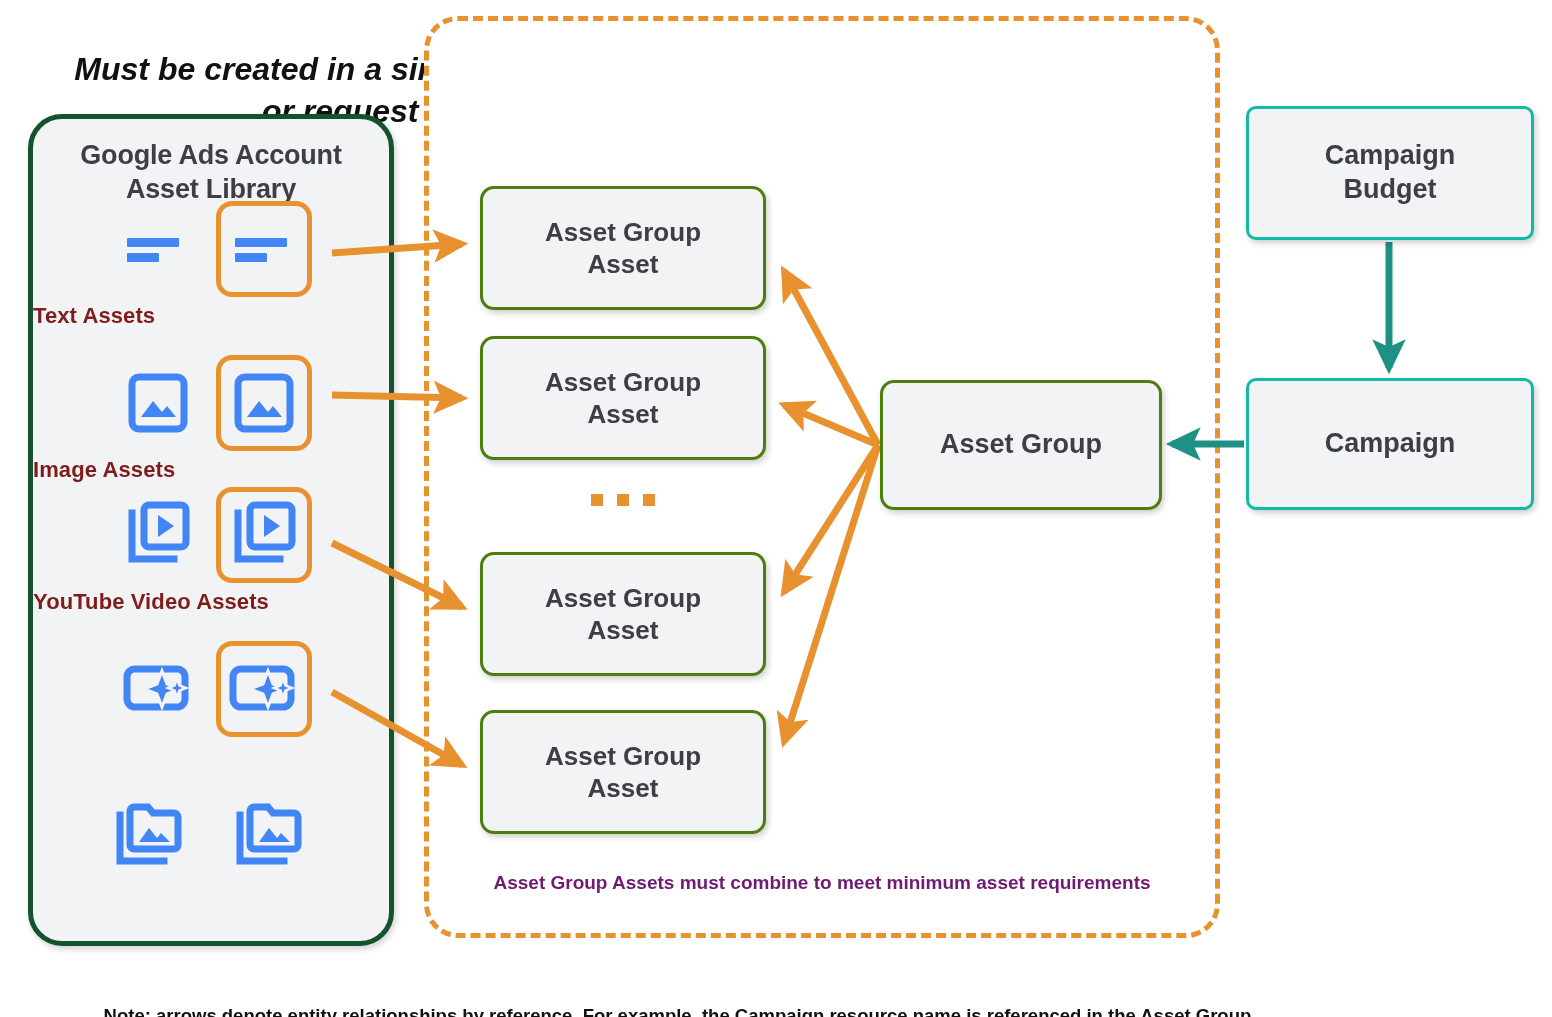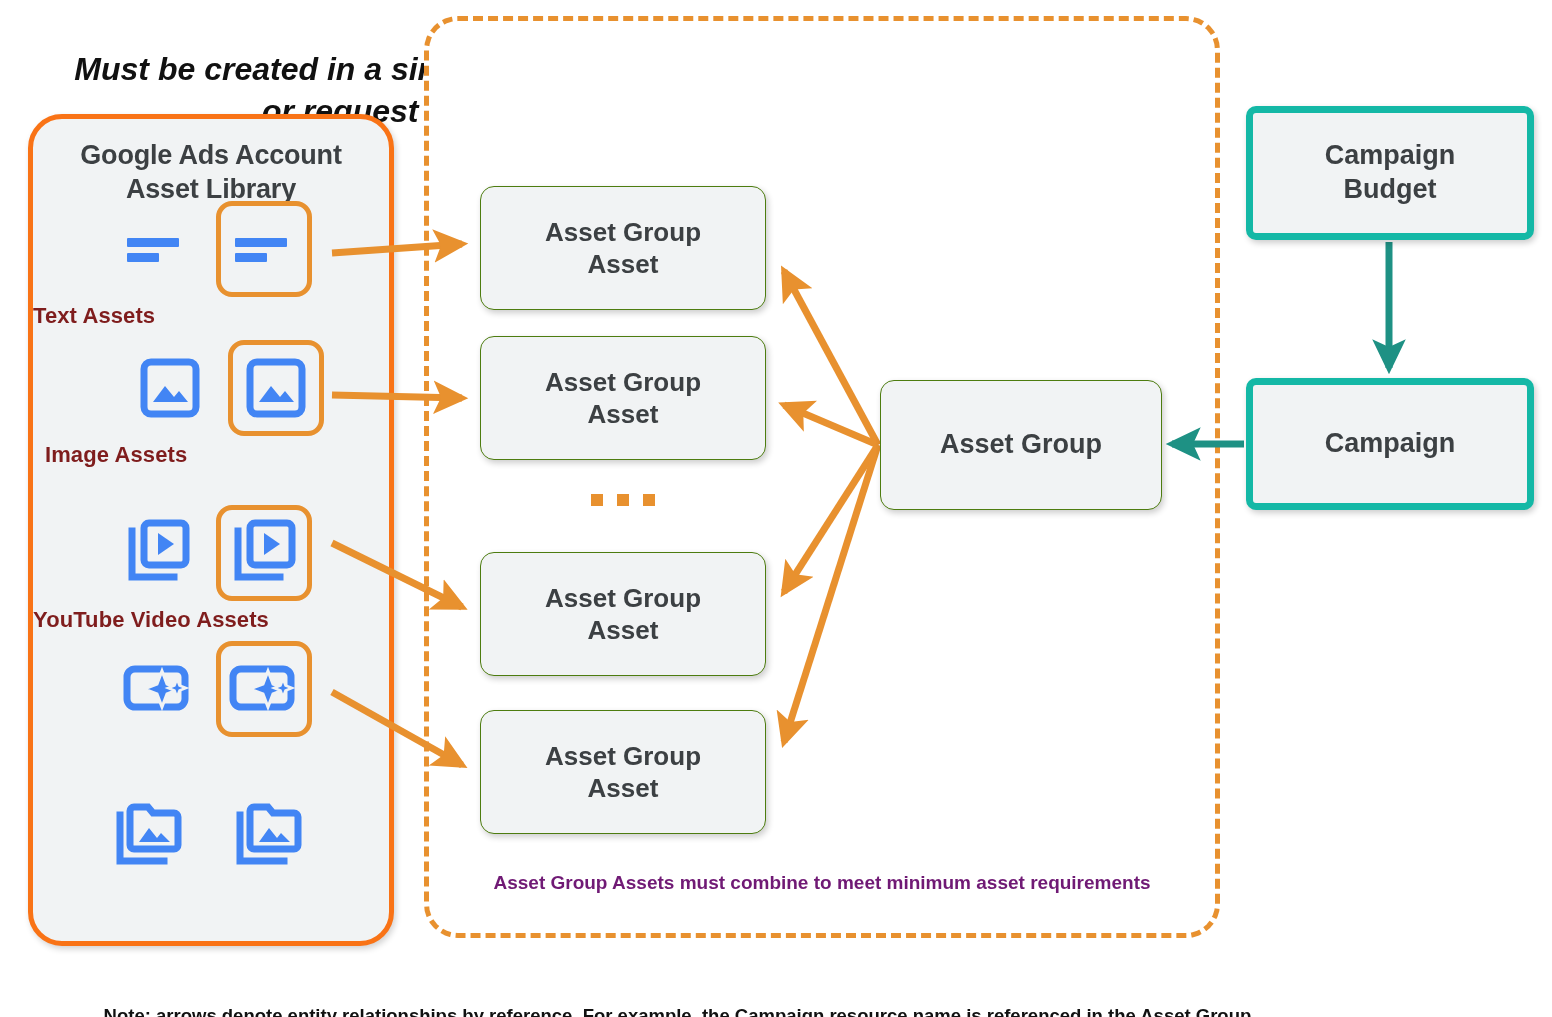--- a/index.html
+++ b/index.html
@@ -9,21 +9,21 @@
     -webkit-font-smoothing:antialiased;
   }
   #stage{position:absolute;left:0;top:0;width:1552px;height:1017px;}
 
   
   #arrows{position:absolute;left:0;top:0;width:1552px;height:1017px;z-index:5;pointer-events:none;}
 
   
   #asset-library{
     position:absolute;left:28px;top:114px;width:356px;height:822px;
-    background:#f1f3f4;border:5px solid #f97316;border-radius:34px;
+    background:#f1f3f4;border:5px solid #14532d;border-radius:34px;
     box-shadow:2px 3px 6px rgba(0,0,0,.18);
     z-index:3;
   }
   #library-title{
     position:absolute;left:0;top:20px;width:100%;
     text-align:center;color:#3c4043;font-size:27px;font-weight:bold;
     line-height:1.25;letter-spacing:-.2px;
   }
 
   .asset-row{position:absolute;left:0;width:100%;}
@@ -51,22 +51,22 @@
   }
 
   
   .node{
     position:absolute;background:#f1f3f4;box-sizing:border-box;
     display:flex;align-items:center;justify-content:center;text-align:center;
     color:#3c4043;font-weight:bold;line-height:1.25;
     box-shadow:2px 3px 6px rgba(0,0,0,.2);
     z-index:6;
   }
-  .node.orange{border:1px solid #4d7c0f;border-radius:14px;}
-  .node.teal{border:7px solid #14b8a6;border-radius:10px;}
+  .node.orange{border:3px solid #4d7c0f;border-radius:14px;}
+  .node.teal{border:3px solid #14b8a6;border-radius:10px;}
 
   .aga{left:480px;width:286px;height:124px;font-size:26px;}
   #aga-1{top:186px;}
   #aga-2{top:336px;}
   #aga-3{top:552px;}
   #aga-4{top:710px;}
 
   #asset-group{left:880px;top:380px;width:282px;height:130px;font-size:27px;}
   #campaign-budget{left:1246px;top:106px;width:288px;height:134px;font-size:27px;}
   #campaign{left:1246px;top:378px;width:288px;height:132px;font-size:27px;}
@@ -106,39 +106,39 @@
         <div class="icon-slot boxed">
           <svg width="70" height="50" viewBox="0 0 70 50">
             <rect x="6" y="14" width="52" height="9" rx="1" fill="#4285f4"></rect>
             <rect x="6" y="29" width="32" height="9" rx="1" fill="#4285f4"></rect>
           </svg>
         </div>
       </div>
       <div class="asset-caption">Text Assets</div>
     </div>
 
-    <div class="asset-row" style="top:221px;padding-left:12px;">
+    <div class="asset-row" style="top:236px;">
       <div class="icon-pair">
         <div class="icon-slot">
           <svg width="64" height="64" viewBox="0 0 64 64">
             <rect x="6" y="6" width="52" height="52" rx="7" fill="none" stroke="#4285f4" stroke-width="7"></rect>
             <path d="M15 46 L27 30 L36 41 L41 35 L50 46 Z" fill="#4285f4"></path>
           </svg>
         </div>
         <div class="icon-slot boxed">
           <svg width="64" height="64" viewBox="0 0 64 64">
             <rect x="6" y="6" width="52" height="52" rx="7" fill="none" stroke="#4285f4" stroke-width="7"></rect>
             <path d="M15 46 L27 30 L36 41 L41 35 L50 46 Z" fill="#4285f4"></path>
           </svg>
         </div>
       </div>
       <div class="asset-caption">Image Assets</div>
     </div>
 
-    <div class="asset-row" style="top:386px;">
+    <div class="asset-row" style="top:368px;">
       <div class="icon-pair">
         <div class="icon-slot">
           <svg width="68" height="68" viewBox="0 0 68 68">
             <path d="M8 12 L8 58 L50 58" fill="none" stroke="#4285f4" stroke-width="7" stroke-linecap="square"></path>
             <rect x="20" y="4" width="42" height="42" rx="5" fill="none" stroke="#4285f4" stroke-width="7"></rect>
             <path d="M34 14 L50 25 L34 36 Z" fill="#4285f4"></path>
           </svg>
         </div>
         <div class="icon-slot boxed">
           <svg width="68" height="68" viewBox="0 0 68 68">

